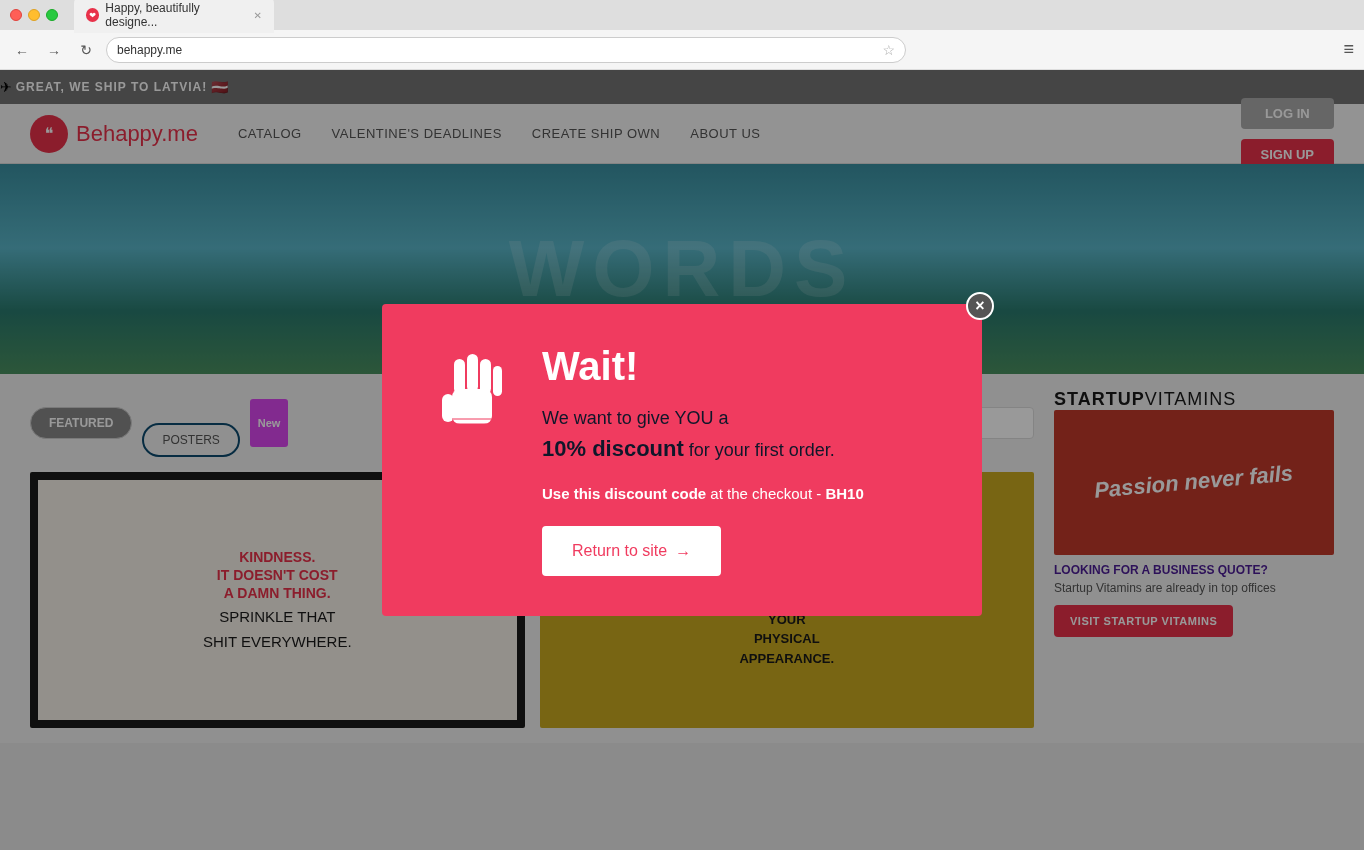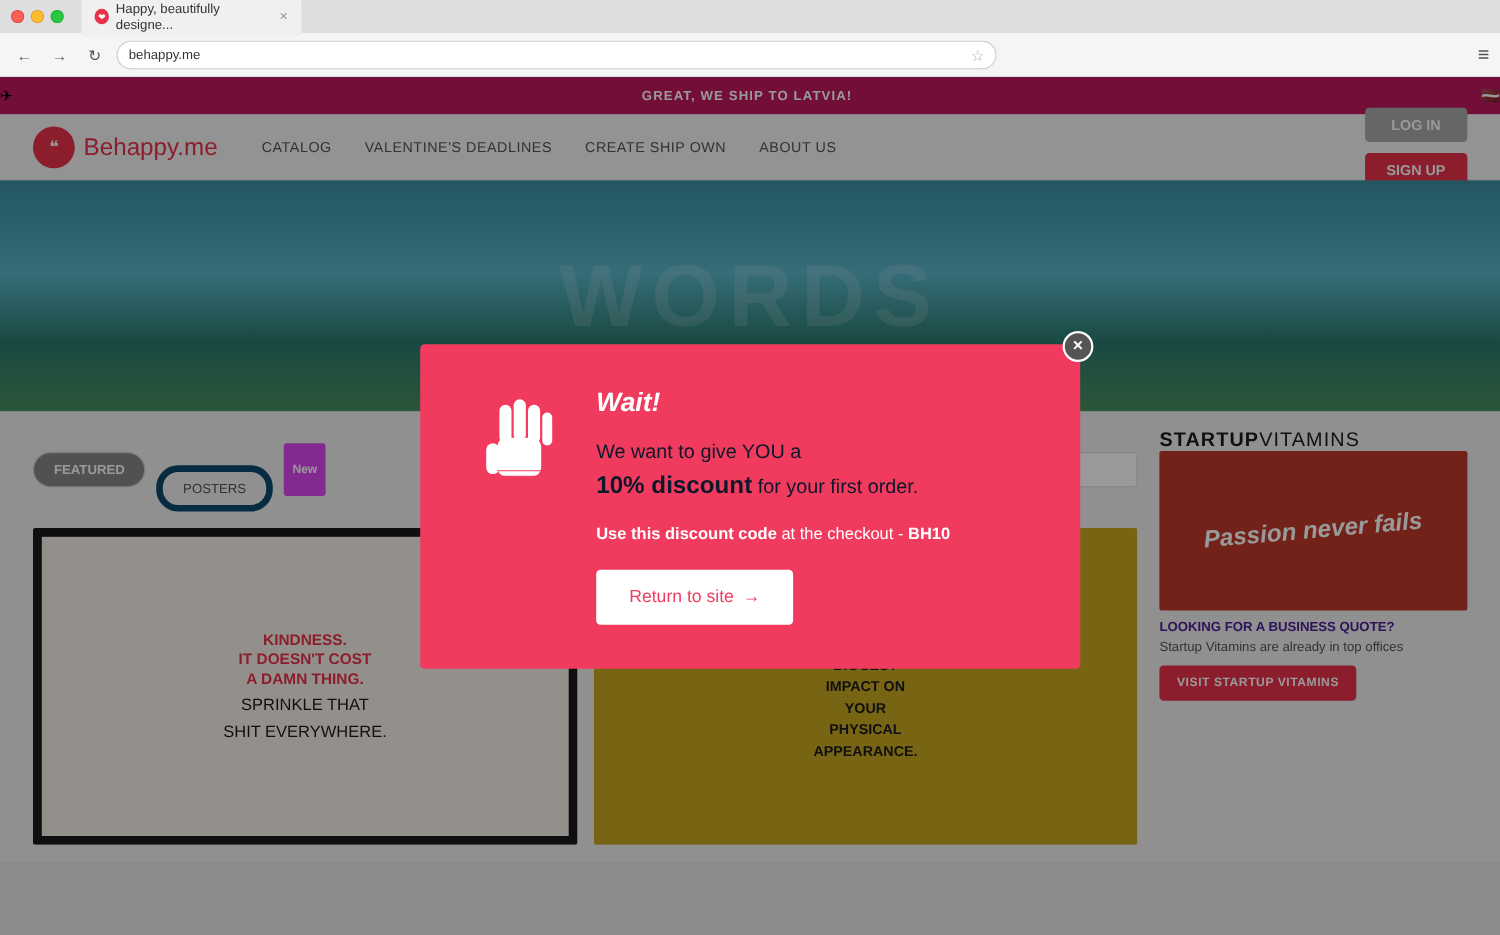--- a/index.html
+++ b/index.html
@@ -17,21 +17,21 @@
     .tab-close { font-size: 10px; color: #999; cursor: pointer; }
     .browser-toolbar { height: 40px; background: #f5f5f5; display: flex; align-items: center; padding: 0 10px; gap: 8px; border-bottom: 1px solid #ddd; }
     .nav-btn { width: 24px; height: 24px; border-radius: 50%; background: transparent; border: none; cursor: pointer; display: flex; align-items: center; justify-content: center; color: #555; font-size: 14px; }
     .address-bar { flex: 1; height: 26px; background: white; border: 1px solid #ccc; border-radius: 13px; display: flex; align-items: center; padding: 0 10px; font-size: 12px; color: #333; max-width: 800px; }
     .address-text { flex: 1; }
     .bookmark-icon { color: #aaa; font-size: 14px; }
     .menu-btn { font-size: 18px; color: #555; margin-left: auto; }
 
     
     .site { background: #f0f0f0; }
-    .banner { background: #be185d; height: 34px; display: flex; align-items: center; justify-content: space-between; gap: 16px; }
+    .banner { background: #737373; height: 34px; display: flex; align-items: center; justify-content: flex-start; gap: 4px; }
     .banner-text { color: white; font-size: 12px; font-weight: 600; letter-spacing: 1px; }
     .flag { font-size: 14px; }
 
     
     .header { background: #f5f5f5; height: 60px; display: flex; align-items: center; padding: 0 30px; border-bottom: 1px solid #ddd; }
     .logo { display: flex; align-items: center; gap: 8px; margin-right: 40px; }
     .logo-icon { width: 38px; height: 38px; background: #e8314a; border-radius: 50%; display: flex; align-items: center; justify-content: center; color: white; font-size: 16px; }
     .logo-text { font-size: 22px; color: #e8314a; font-weight: 300; }
     nav { display: flex; gap: 30px; align-items: center; }
     .nav-link { font-size: 13px; color: #555; text-decoration: none; font-weight: 500; letter-spacing: 0.5px; cursor: pointer; }
@@ -41,27 +41,27 @@
 
     
     .hero { height: 210px; background: linear-gradient(180deg, #3a8fa0 0%, #5ab5c8 40%, #2a7a6e 70%, #4a9060 100%); position: relative; overflow: hidden; display: flex; align-items: center; justify-content: center; }
     .hero-text { font-size: 80px; font-weight: 900; color: rgba(255,255,255,0.15); letter-spacing: 8px; text-transform: uppercase; }
 
     
     .content-area { background: #f0f0f0; padding: 15px 30px; display: flex; gap: 20px; position: relative; }
     .main-content { flex: 1; }
     .filter-bar { display: flex; gap: 10px; margin-bottom: 15px; align-items: center; }
     .filter-btn { padding: 8px 18px; border-radius: 20px; border: 1px solid #ccc; background: #888; color: white; font-size: 12px; font-weight: 600; cursor: pointer; }
-    .filter-btn-outline { padding: 8px 18px; border-radius: 20px; border: 6px solid #0c4a6e; background: transparent; color: #555; font-size: 12px; cursor: pointer; margin-top: 34px; }
+    .filter-btn-outline { padding: 8px 18px; border-radius: 20px; border: 2px solid #0c4a6e; background: transparent; color: #555; font-size: 12px; cursor: pointer; margin-top: 34px; }
     .new-badge { background: #d946ef; color: white; font-size: 11px; padding: 18px 8px; border-radius: 3px; font-weight: 600; }
     .search-bar { margin-left: auto; border: 1px solid #ddd; background: white; border-radius: 4px; padding: 8px 12px; font-size: 12px; color: #999; width: 200px; }
     
     .products-grid { display: grid; grid-template-columns: 1fr 1fr; gap: 15px; }
     .product-card { background: white; overflow: hidden; border-radius: 2px; }
-    .product-img { width: 100%; height: 288px; display: flex; align-items: center; justify-content: center; }
+    .product-img { width: 100%; height: 256px; display: flex; align-items: center; justify-content: center; }
     .product-kindness { background: #f5f0e8; display: flex; flex-direction: column; align-items: center; justify-content: center; padding: 30px; border: 8px solid #1a1a1a; }
     .product-kindness-inner { border: none; text-align: center; }
     .kindness-title { color: #e8314a; font-size: 14px; font-weight: 900; text-transform: uppercase; line-height: 1.3; }
     .kindness-sub { color: #1a1a1a; font-size: 15px; font-weight: 400; text-transform: uppercase; line-height: 1.4; margin-top: 4px; }
     .product-happy { background: #c8a820; display: flex; flex-direction: column; align-items: center; justify-content: center; padding: 30px; text-align: center; }
     .happy-text { color: #1a1a1a; font-size: 13px; font-weight: 900; text-transform: uppercase; line-height: 1.5; }
 
     
     .sidebar { width: 280px; }
     .sidebar-brand { margin-bottom: 15px; }
@@ -73,21 +73,21 @@
     .sidebar-desc-title { font-size: 12px; font-weight: 700; color: #4c1d95; text-transform: uppercase; margin-bottom: 4px; }
     .sidebar-desc-text { font-size: 12px; color: #555; }
     .btn-visit { background: #e8314a; color: white; border: none; padding: 10px 16px; border-radius: 4px; font-size: 11px; font-weight: 700; text-transform: uppercase; cursor: pointer; margin-top: 10px; letter-spacing: 0.5px; }
 
     
     .modal-overlay { position: fixed; top: 70px; left: 0; right: 0; bottom: 0; background: rgba(0,0,0,0.4); display: flex; align-items: center; justify-content: center; z-index: 1000; }
     .modal { background: #f03b5f; border-radius: 4px; padding: 40px 50px; max-width: 600px; width: 90%; position: relative; display: flex; gap: 30px; align-items: flex-start; }
     .modal-close { position: absolute; top: -12px; right: -12px; width: 28px; height: 28px; background: #555; border-radius: 50%; display: flex; align-items: center; justify-content: center; color: white; font-size: 16px; cursor: pointer; font-weight: 600; border: 2px solid white; }
     .hand-icon { color: white; width: 80px; flex-shrink: 0; }
     .modal-content { flex: 1; }
-    .modal-title { font-size: 24px; font-weight: 700; color: white; margin-bottom: 16px; font-style: italic; }
+    .modal-title { font-size: 40px; font-weight: 700; color: white; margin-bottom: 16px; }
     .modal-body { font-size: 18px; color: #0f172a; line-height: 1.5; margin-bottom: 20px; }
     .modal-body strong { font-weight: 900; font-size: 22px; }
     .modal-code { font-size: 15px; color: white; margin-bottom: 24px; }
     .modal-code strong { font-weight: 700; }
     .btn-return { display: inline-flex; align-items: center; gap: 8px; background: white; color: #f03b5f; border: 2px solid white; padding: 14px 28px; border-radius: 4px; font-size: 16px; font-weight: 500; cursor: pointer; text-decoration: none; }
 
     
     .hand-svg { width: 80px; height: 90px; }
   </style>
 </head>

